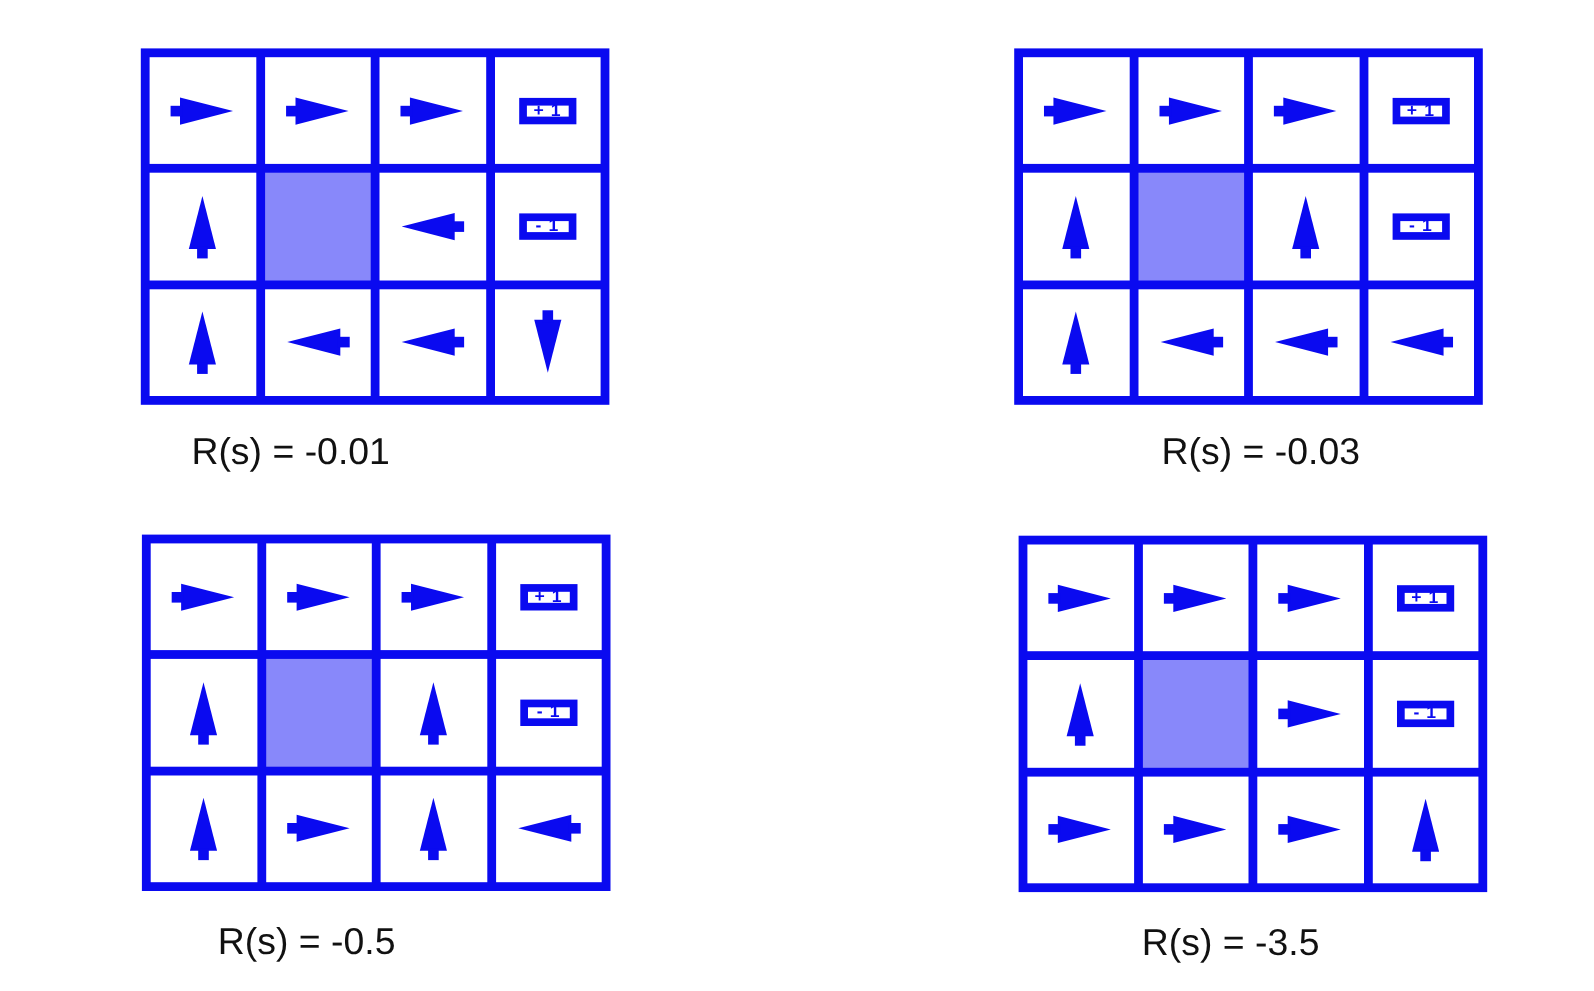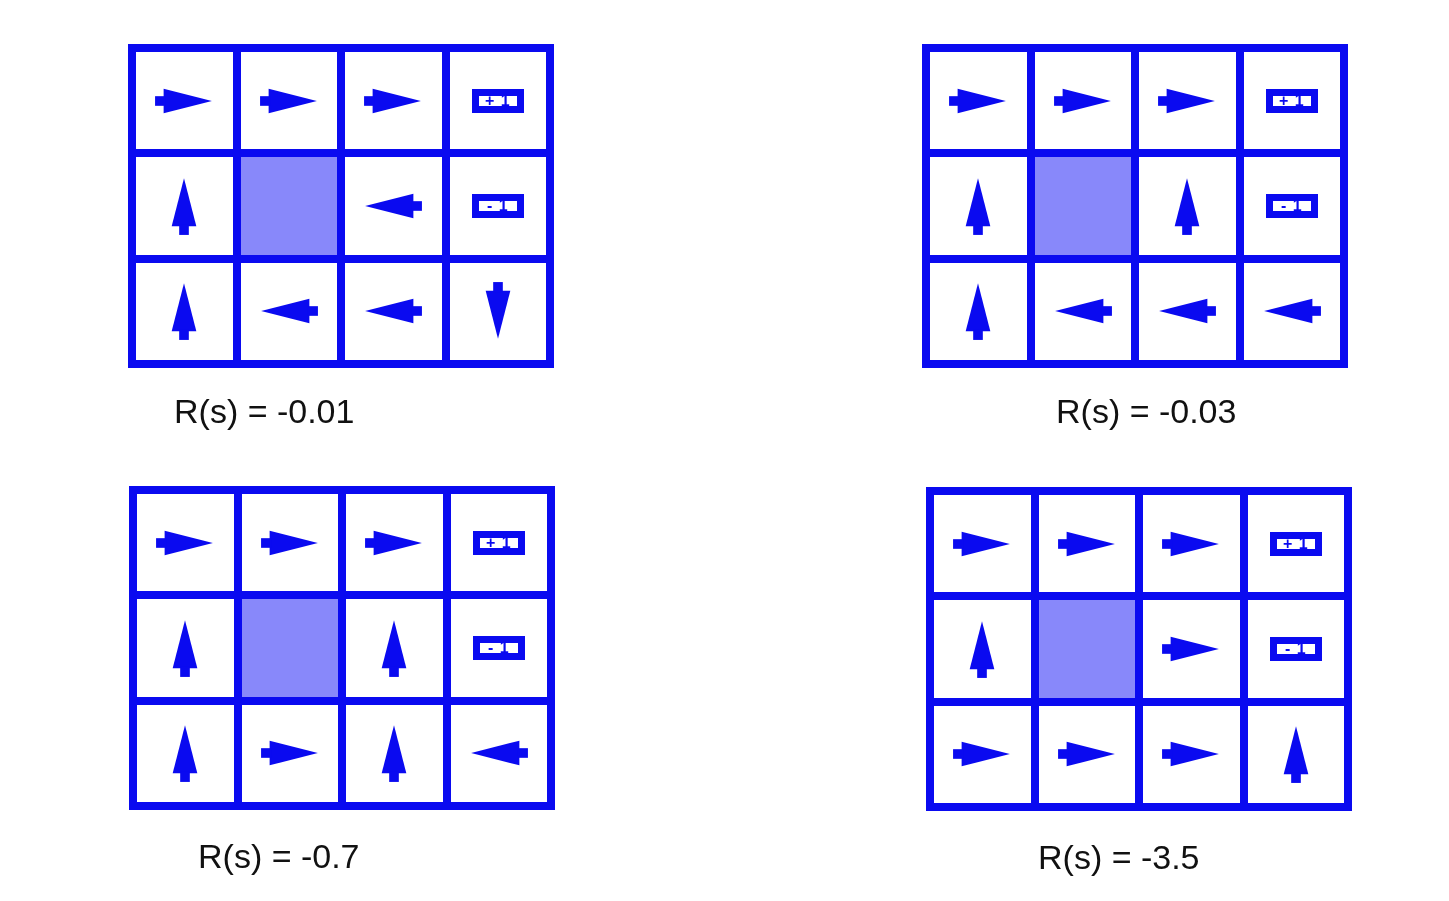--- a/index.html
+++ b/index.html
@@ -319,14 +319,14 @@
     <div class="cell">
       <svg class="arrow dir-up" viewBox="0 0 56 56">
         <polygon points="28,2 16.5,47 39.5,47"></polygon>
         <rect x="23.5" y="45" width="9" height="10"></rect>
       </svg>
     </div>
   </div>
 
 <div class="reward-label" id="label-0">R(s) = -0.01</div>
 <div class="reward-label" id="label-1">R(s) = -0.03</div>
-<div class="reward-label" id="label-2">R(s) = -0.7</div>
+<div class="reward-label" id="label-2">R(s) = -0.5</div>
 <div class="reward-label" id="label-3">R(s) = -3.5</div>
 
 </body></html>

